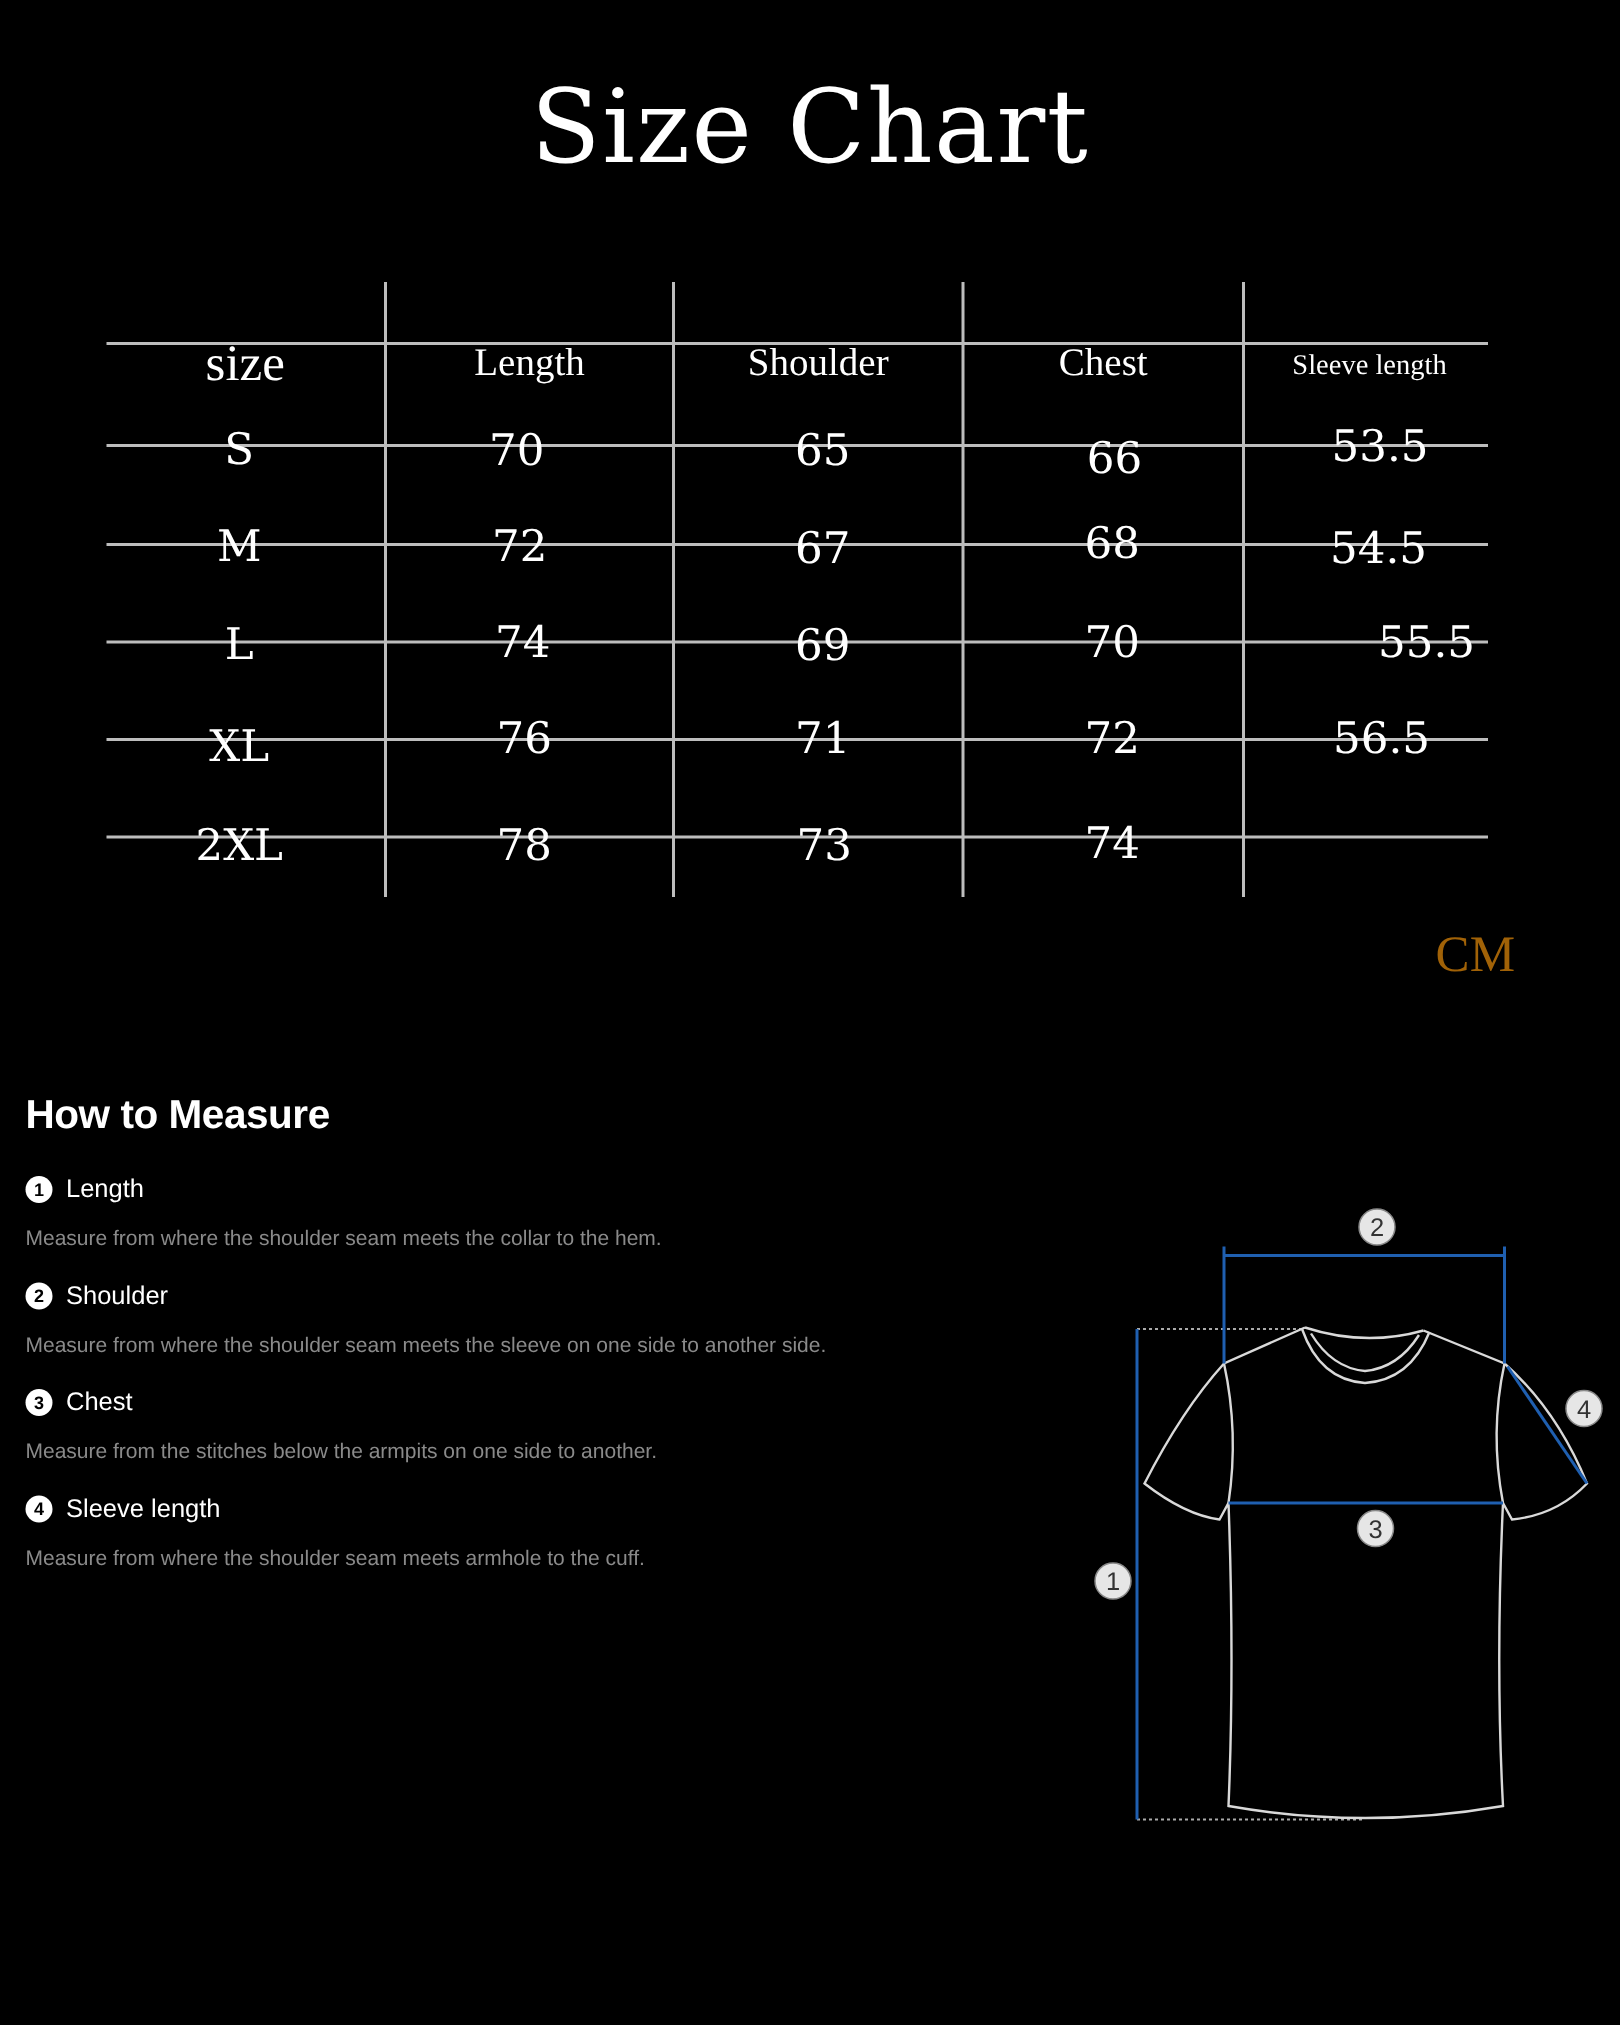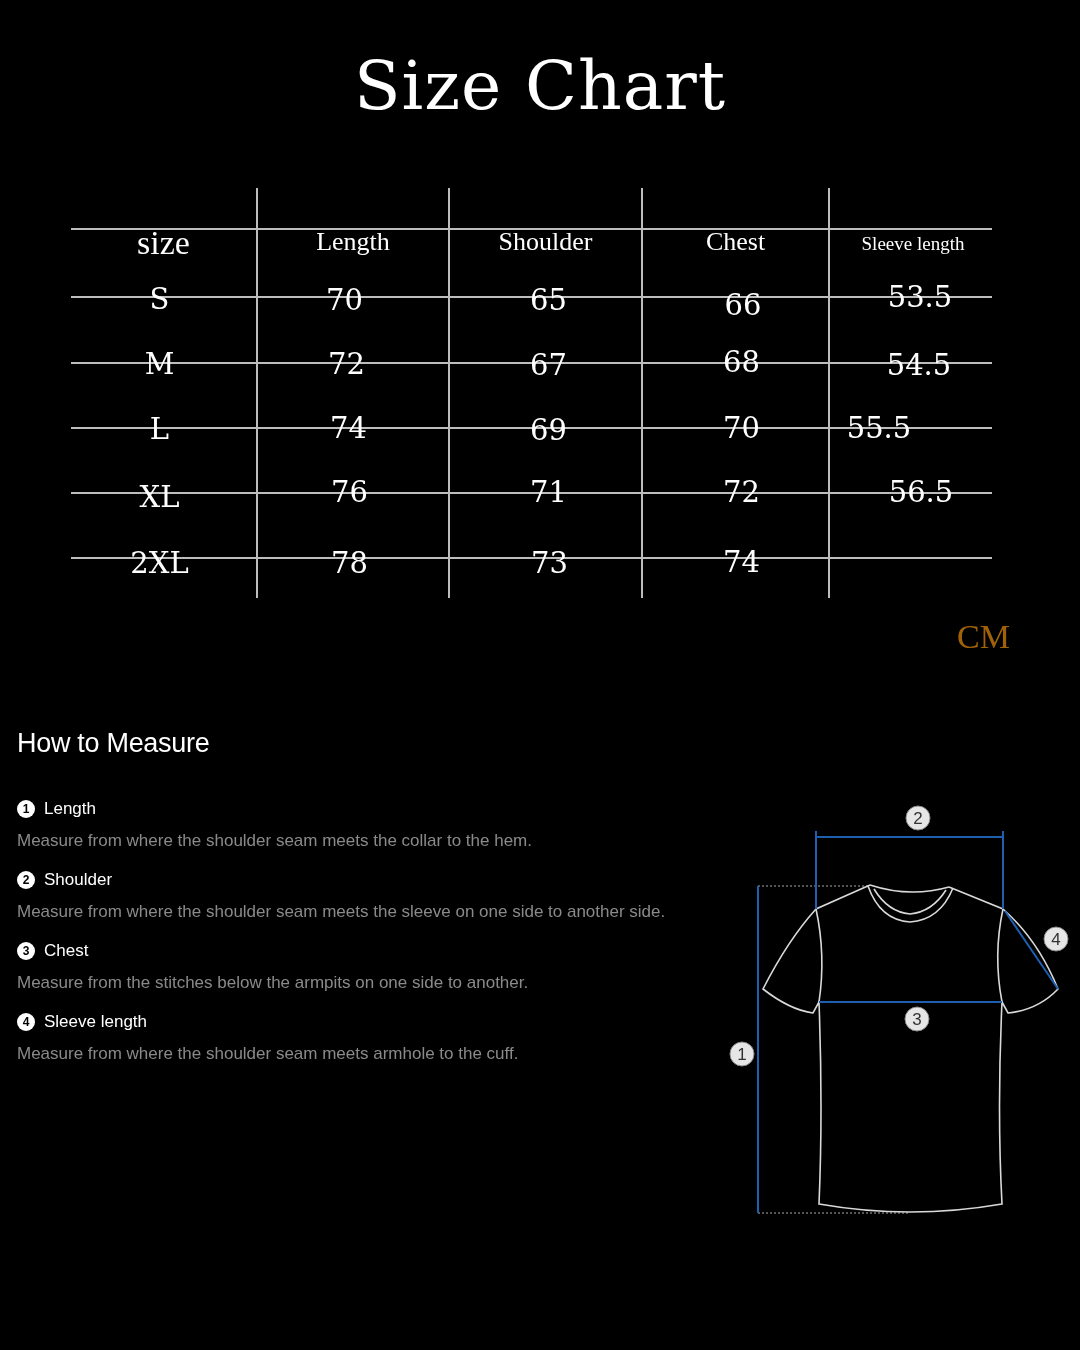--- a/index.html
+++ b/index.html
@@ -22,29 +22,29 @@
       margin-top: 36px;
     }
     .hcell { font-family: "Liberation Serif", serif; font-size: 26px; }
     .hcell.size { font-size: 34px; }
     .hcell.small { font-size: 19px; }
     .unit {
       position: absolute; right: 70px; top: 618px; font-size: 34px;
       font-family: "Liberation Serif", serif; color: #a16207;
     }
     .howto { position: absolute; left: 17px; top: 728px; font-family: "Liberation Sans", sans-serif; }
-    .howto h2 { margin: 0 0 36px 0; font-size: 27px; font-weight: normal; color: #fff; letter-spacing: -0.3px; }
+    .howto h2 { margin: 0 0 20px 0; font-size: 27px; font-weight: bold; color: #fff; letter-spacing: -0.3px; }
     .step { margin: 0; }
     .step-head { display: flex; align-items: center; height: 28px; font-size: 17px; color: #fff; }
     .badge {
       width: 18px; height: 18px; border-radius: 50%; background: #fff; color: #000;
       font-size: 12px; font-weight: bold; display: inline-flex; align-items: center; justify-content: center;
       margin-right: 9px;
     }
-    .step-desc { font-size: 17px; color: #8a8a8a; height: 39px; line-height: 28px; padding-top: 4px; }
+    .step-desc { font-size: 14px; color: #8a8a8a; height: 39px; line-height: 28px; padding-top: 4px; }
     .diagram { position: absolute; left: 720px; top: 790px; width: 360px; height: 440px; }
   </style>
 </head>
 <body>
 
 <div class="title">Size Chart</div>
 
 <div class="table-wrap">
   <div class="hline" style="top:40px"></div>
   <div class="hline" style="top:108px"></div>
@@ -72,21 +72,21 @@
   <div class="cell" style="left:0;width:177px;top:123px">M</div>
   <div class="cell" style="left:187px;width:177px;top:123px">72</div>
   <div class="cell" style="left:379px;width:197px;top:124px">67</div>
   <div class="cell" style="left:572px;width:197px;top:121px">68</div>
   <div class="cell" style="left:759px;width:178px;top:124px">54.5</div>
 
   <div class="cell" style="left:0;width:177px;top:188px">L</div>
   <div class="cell" style="left:187px;width:181px;top:187px">74</div>
   <div class="cell" style="left:379px;width:197px;top:189px">69</div>
   <div class="cell" style="left:572px;width:197px;top:187px">70</div>
-  <div class="cell" style="left:718px;width:180px;top:187px">55.5</div>
+  <div class="cell" style="left:790px;width:180px;top:187px">55.5</div>
 
   <div class="cell" style="left:0;width:177px;top:256px">XL</div>
   <div class="cell" style="left:187px;width:183px;top:251px">76</div>
   <div class="cell" style="left:379px;width:197px;top:251px">71</div>
   <div class="cell" style="left:572px;width:197px;top:251px">72</div>
   <div class="cell" style="left:759px;width:182px;top:251px">56.5</div>
 
   <div class="cell" style="left:0;width:177px;top:322px">2XL</div>
   <div class="cell" style="left:187px;width:183px;top:322px">78</div>
   <div class="cell" style="left:379px;width:199px;top:322px">73</div>

